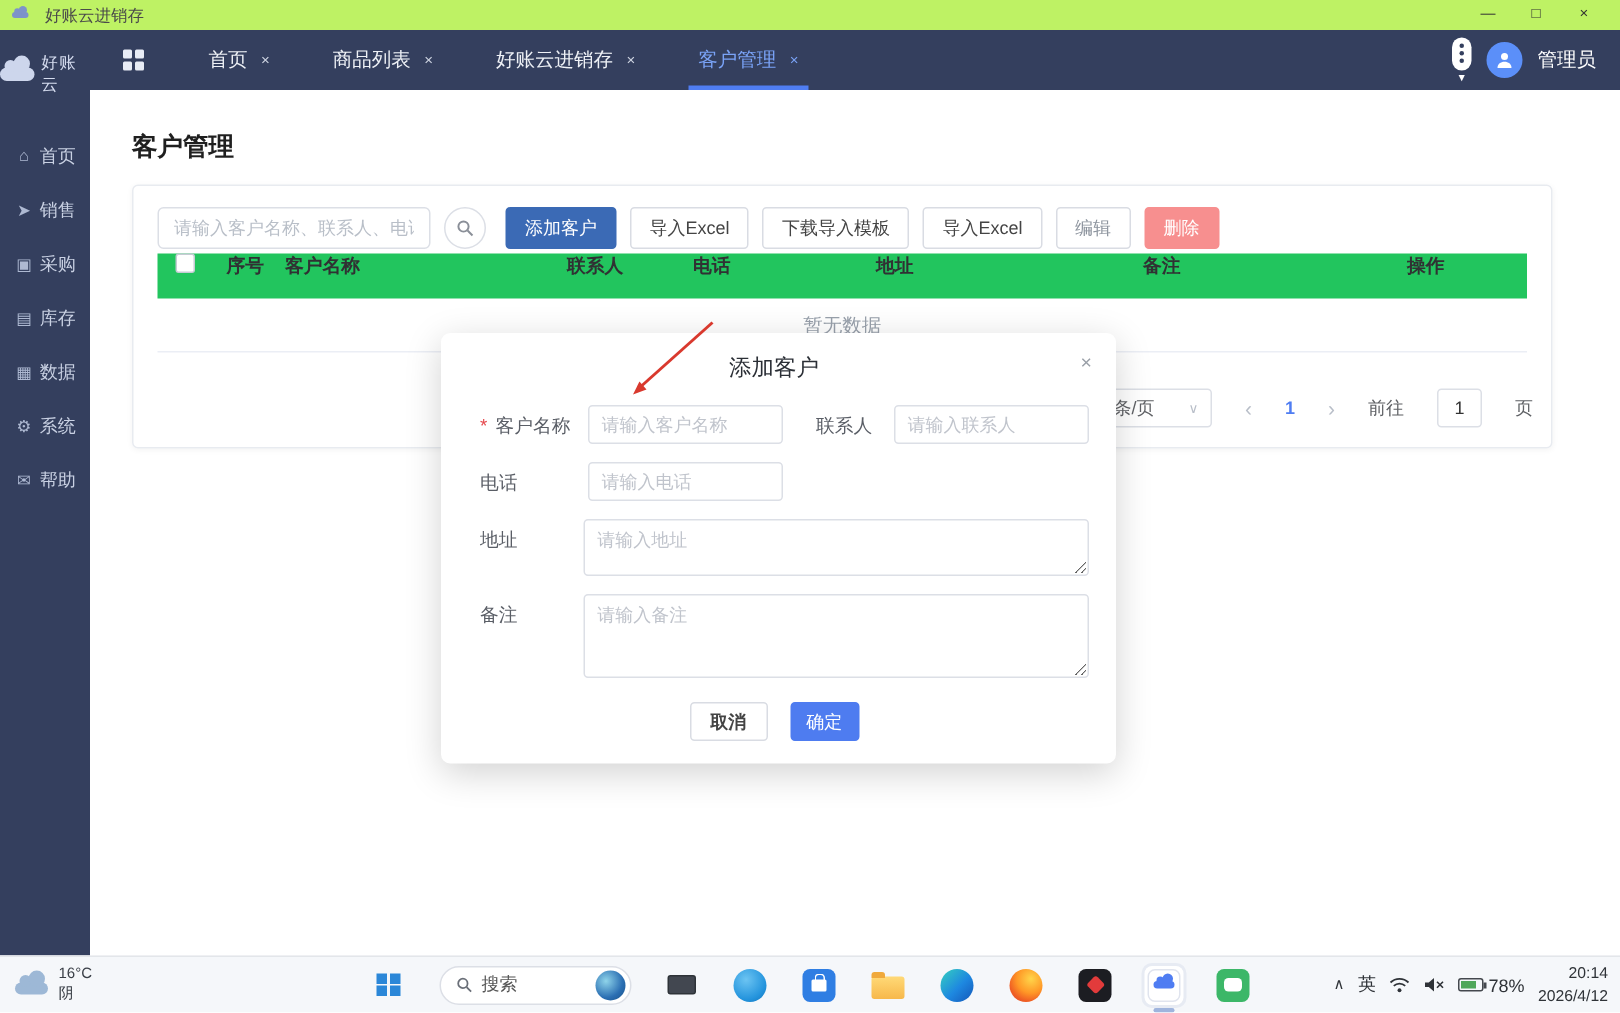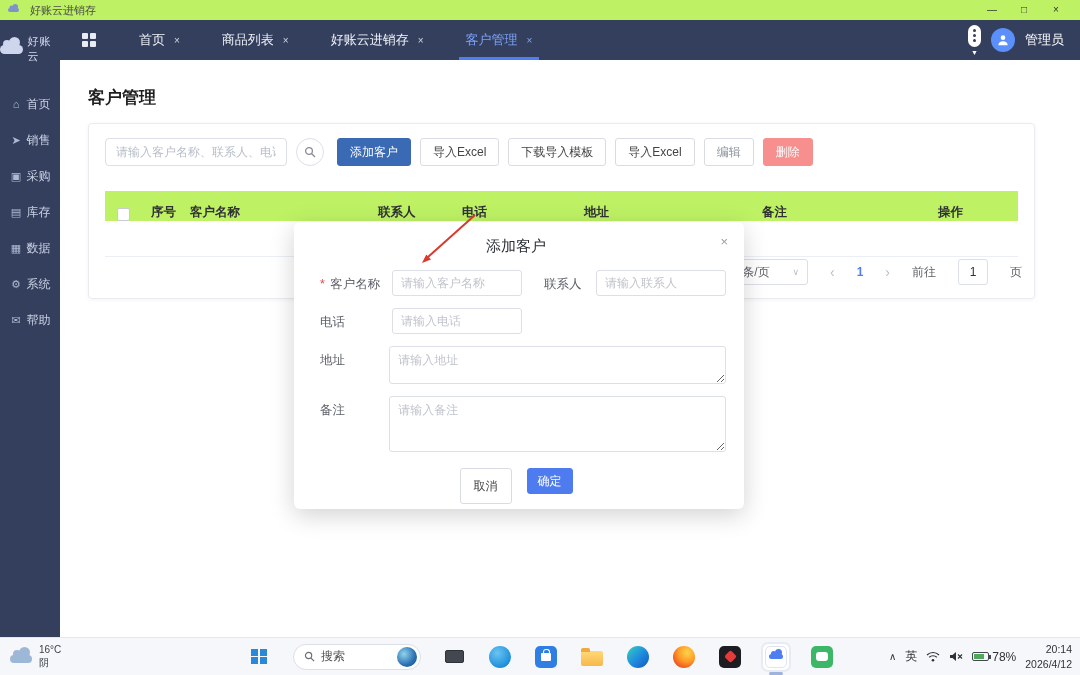--- a/index.html
+++ b/index.html
@@ -61,21 +61,21 @@
                   padding:0 10px; font-size:12px; color:#333; outline:none; }
   .search-input::placeholder { color:#b9bfc8; }
   .search-btn { width:28px; height:28px; border:1px solid #dcdfe6; border-radius:50%; background:#fff;
                 display:flex; align-items:center; justify-content:center; cursor:pointer; margin-right:4px; }
   .btn { height:28px; padding:0 12px; font-size:12px; border:1px solid #d9dce3; background:#fff;
          color:#444; border-radius:3px; cursor:pointer; white-space:nowrap; }
   .btn-primary { background:#3b6ab5; border-color:#3b6ab5; color:#fff; }
   .btn-danger  { background:#f78f8f; border-color:#f78f8f; color:#fff; }
   .btn-muted   { color:#8c939d; }
 
-  .table-head { display:flex; align-items:flex-end; background:#bef264; height:30px; margin-top:25px;
+  .table-head { display:flex; align-items:flex-start; background:#22c55e; height:30px; margin-top:3px;
                 font-size:12.5px; font-weight:bold; color:#303133; }
   .col { padding-left:4px; overflow:hidden; white-space:nowrap; }
   .col-check { width:36px; display:flex; justify-content:center; }
   .checkbox { width:13px; height:13px; border:1px solid #c6cbd4; border-radius:2px; background:#fff; cursor:pointer; }
   .w-seq{width:45px; padding-left:10px;} .w-name{width:188px;} .w-contact{width:84px;}
   .w-phone{width:122px;} .w-addr{width:178px;} .w-remark{width:176px;} .w-op{flex:1;}
   .empty-row { height:36px; display:flex; align-items:center; justify-content:center;
                color:#98a0ab; font-size:13px; border-bottom:1px solid #ebeef5; }
 
   .pagination { position:absolute; right:12px; bottom:13px; display:flex; align-items:center; gap:22px;
@@ -98,21 +98,21 @@
   .f-label { width:72px; font-size:12.5px; color:#5a5e66; padding:6px 4px 0 0;margin-left:14px; }
   .f-label2 { width:74px; font-size:12.5px; color:#5a5e66; padding:6px 0 0 22px; }
   .req { color:#e5484d; margin-right:2px; }
   .inp { width:130px; height:26px; border:1px solid #dcdfe6; border-radius:3px; padding:0 8px;
          font-size:12px; color:#333; outline:none; }
   .inp::placeholder, .ta::placeholder { color:#c0c4cc; }
   .ta { width:351px; border:1px solid #dcdfe6; border-radius:3px; padding:5px 8px; font-size:12px;
         color:#333; resize:vertical; outline:none; font-family:inherit; }
   .ta-addr { height:38px; } .ta-remark { height:56px; }
   .modal-footer { display:flex; justify-content:center; gap:15px; margin-top:16px; }
-  .btn-cancel { height:36px; padding:0 13px; }
+  .btn-cancel { height:26px; padding:0 13px;font-weight:bold; }
   .btn-confirm { height:26px; padding:0 10px; background:#4e7cf0; border:1px solid #4e7cf0; color:#fff;
                  border-radius:3px; font-size:12px; cursor:pointer; }
 
   .annot { position:absolute; left:400px; top:203px; width:90px; height:70px; z-index:20; pointer-events:none; }
 
   
   .taskbar { position:absolute; bottom:0; left:0; width:100%; height:38px; background:#f5f7fa;
              border-top:1px solid #e3e6ea; z-index:9; }
   .tb-weather { position:absolute; left:10px; top:5px; display:flex; align-items:center; gap:7px; cursor:pointer; }
   .tb-weather .cloud-shape { background:#9db8d6; width:22px; height:8px; margin-top:6px; }

